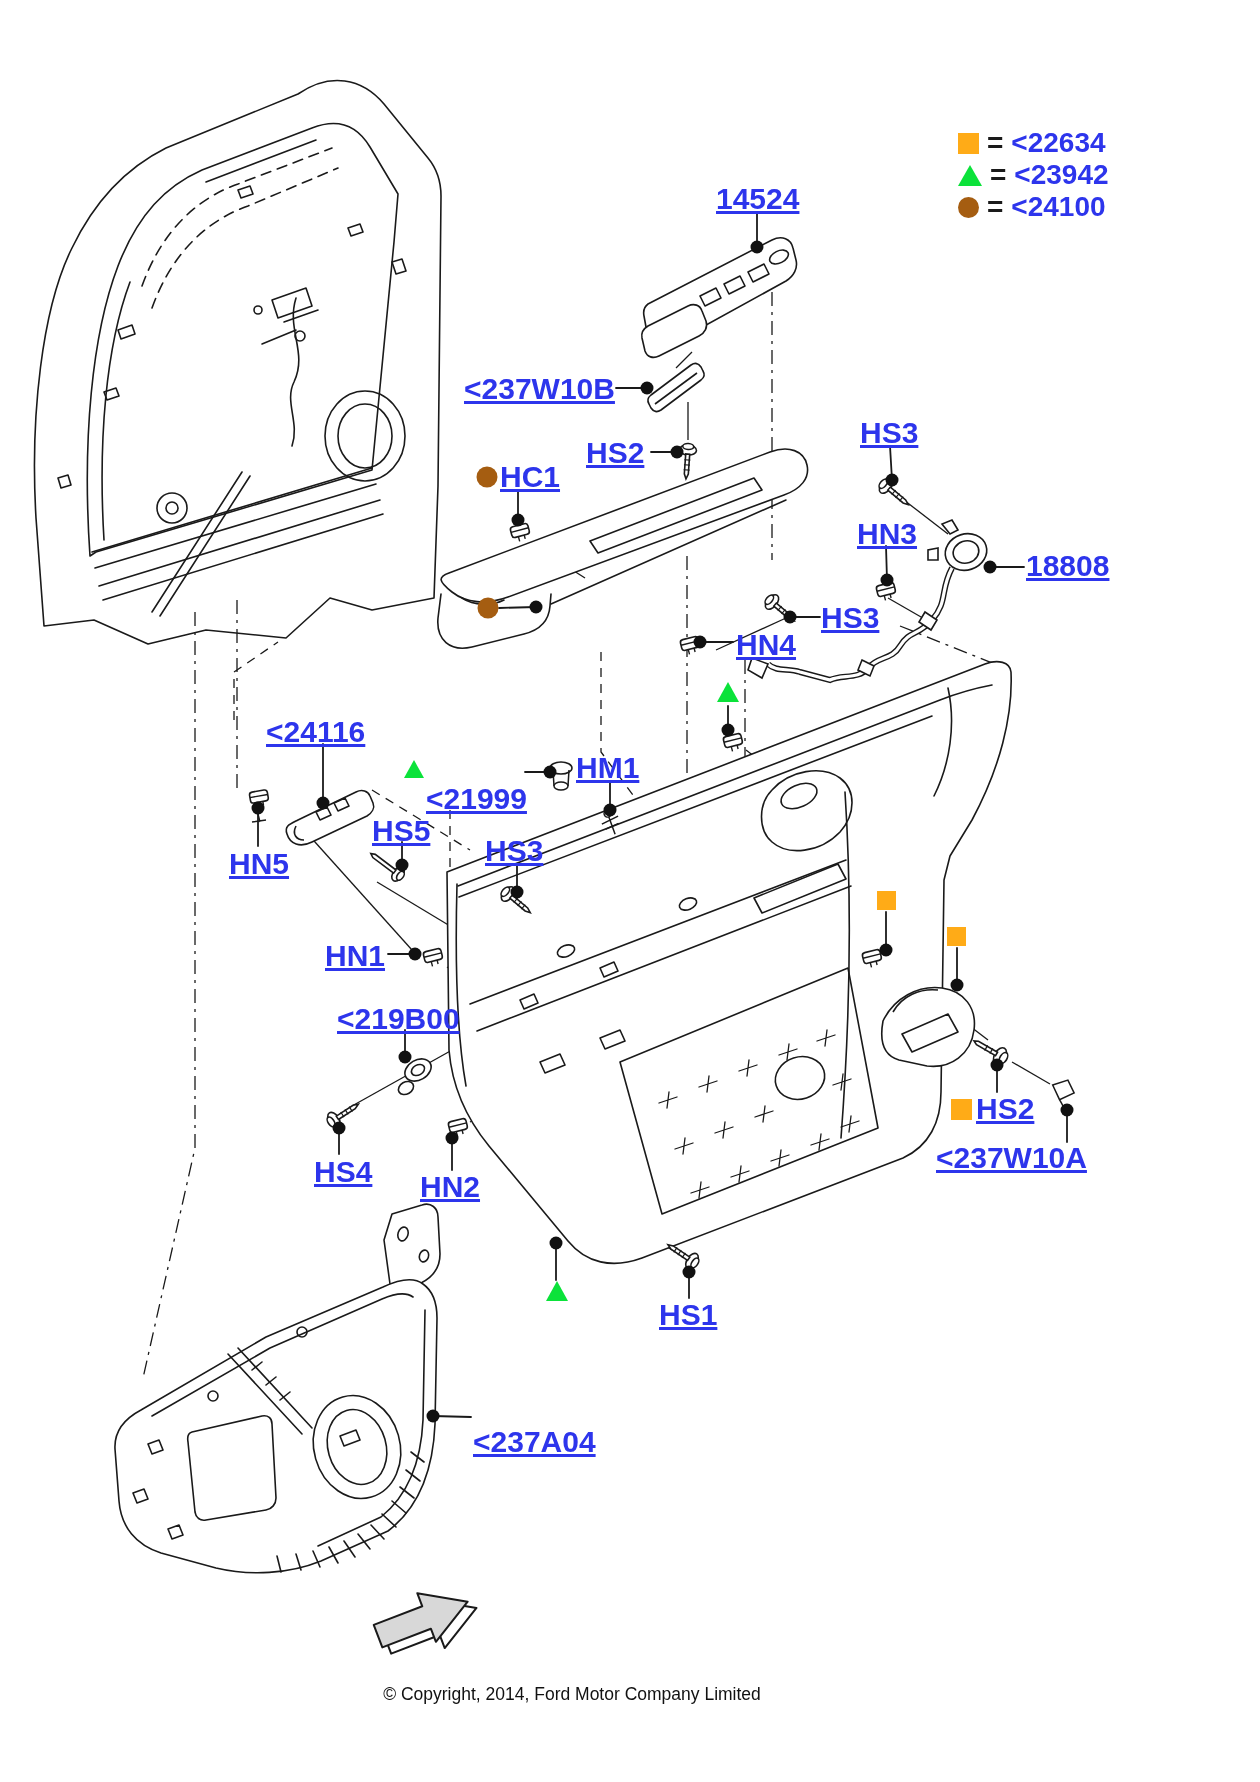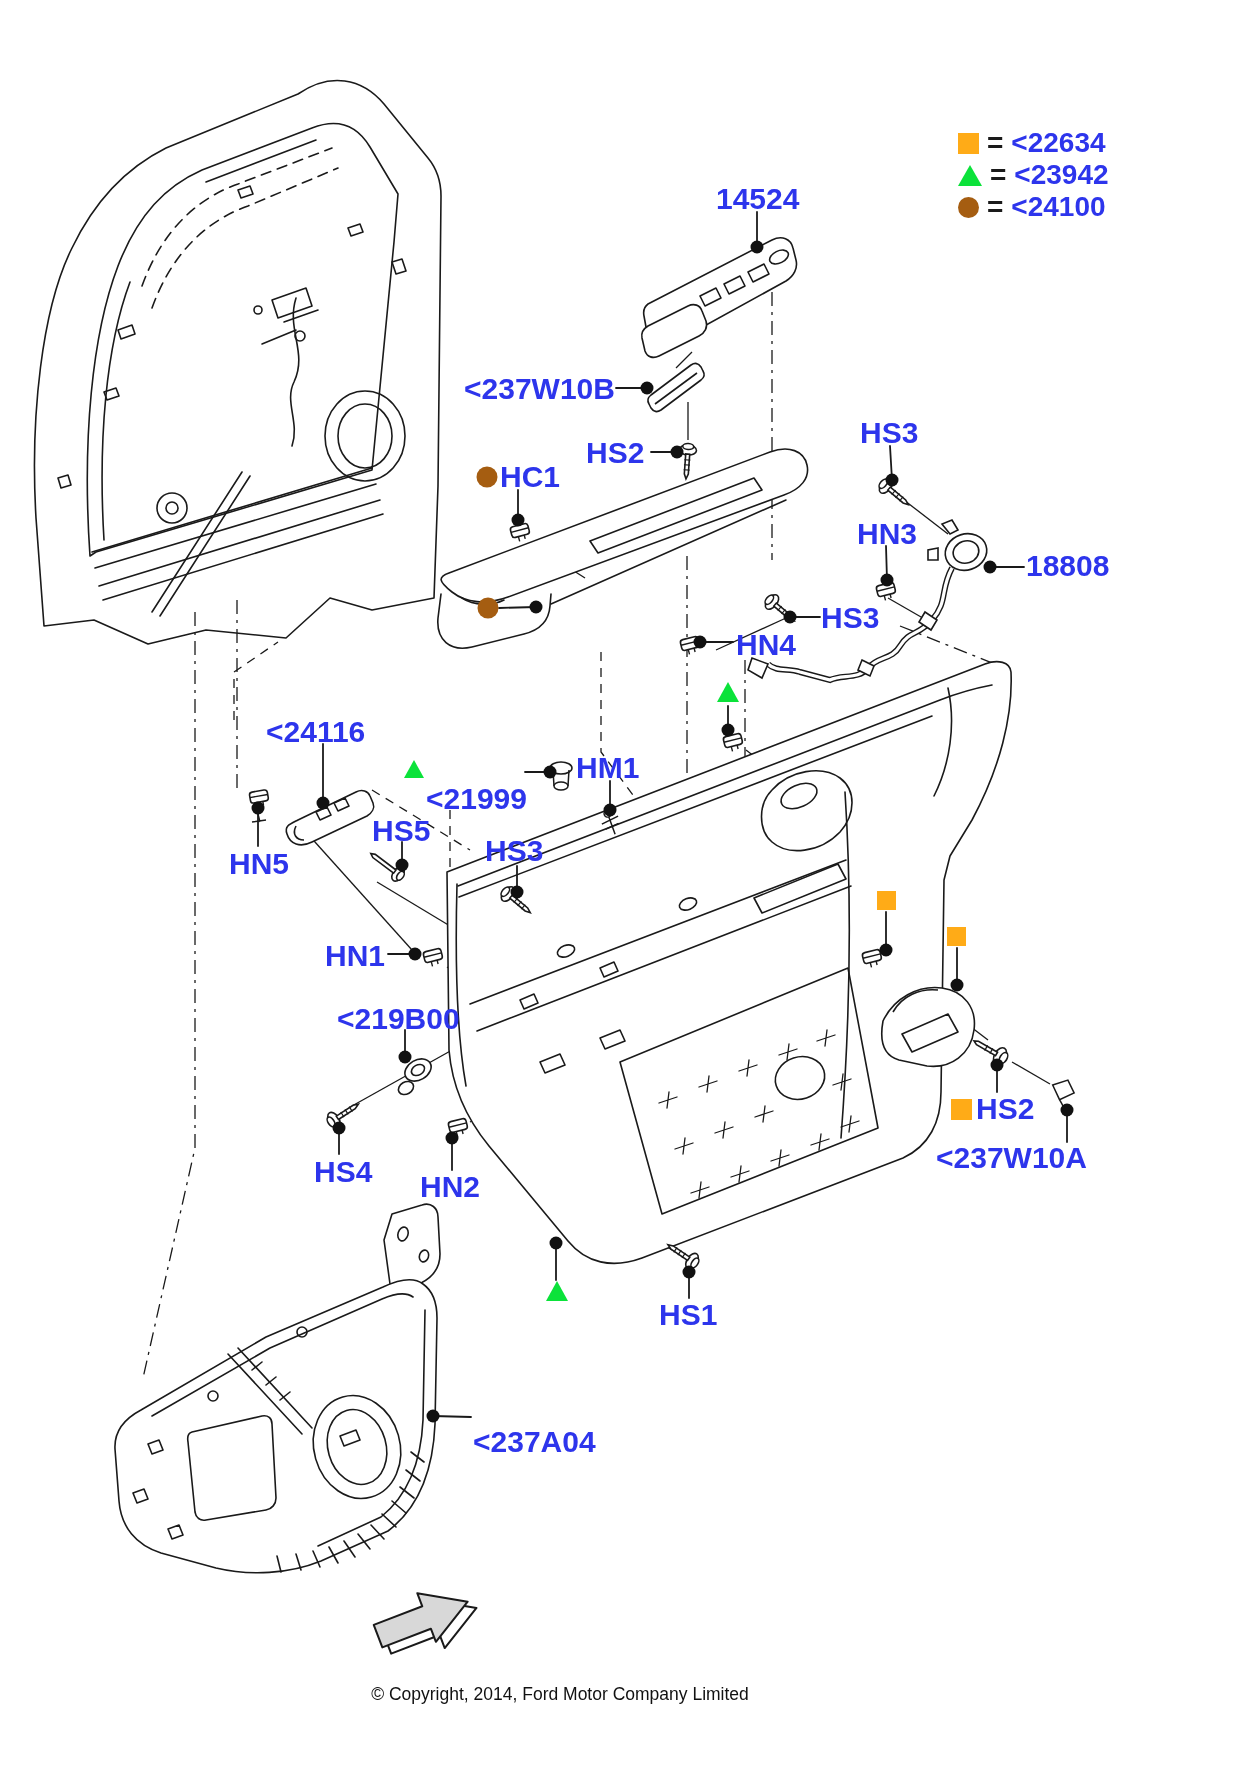--- a/index.html
+++ b/index.html
@@ -1,31 +1,31 @@
 <!DOCTYPE html>
 <html style="--c-blue: #2D35EC; --c-orange: #FFAB17; --c-green: #0BE23A; --c-brown: #A55D11; --c-ink: #1A1A1A; --c-arrow: #D8D8D8;"><head>
 <meta charset="utf-8">
 <style>
   html,body{margin:0;padding:0;background:#fff;}
   .stage{position:relative;width:1260px;height:1782px;background:#ffffff;overflow:hidden;
          font-family:"Liberation Sans",sans-serif;}
   .stage svg{position:absolute;left:0;top:0;}
   .callout{position:absolute;font:bold 30px "Liberation Sans",sans-serif;
-           color:var(--c-blue);white-space:nowrap;cursor:pointer;}
+           color:var(--c-blue);white-space:nowrap;cursor:pointer;text-decoration:underline;}
   .legend{position:absolute;left:958px;top:130px;display:flex;flex-direction:column;gap:6px;}
   .legend-row{display:flex;align-items:center;gap:8px;height:26px;}
   .legend-row .eq{font:bold 28px "Liberation Sans",sans-serif;color:#1a1a1a;}
   .legend-row .lbl{font:bold 28px "Liberation Sans",sans-serif;color:var(--c-blue);cursor:pointer;}
   .sym-square{width:21px;height:21px;background:var(--c-orange);}
   .sym-triangle{width:0;height:0;border-left:12px solid transparent;
                 border-right:12px solid transparent;border-bottom:21px solid var(--c-green);}
   .sym-circle{width:21px;height:21px;border-radius:50%;background:var(--c-brown);}
   .doc-block{position:absolute;left:985px;top:1576px;width:155px;text-align:center;
              font:20px "Liberation Sans",sans-serif;color:#111;line-height:29px;}
-  .copyright{position:absolute;left:320px;top:1684px;width:480px;text-align:center;
+  .copyright{position:absolute;left:332px;top:1684px;width:480px;text-align:center;
              font:17.5px "Liberation Sans",sans-serif;color:#111;}
   .fill-orange{fill:var(--c-orange);stroke:none;}
   .fill-green{fill:var(--c-green);stroke:none;}
   .fill-brown{fill:var(--c-brown);stroke:none;}
 </style>
 </head>
 <body>
 
 <div class="stage">
 

